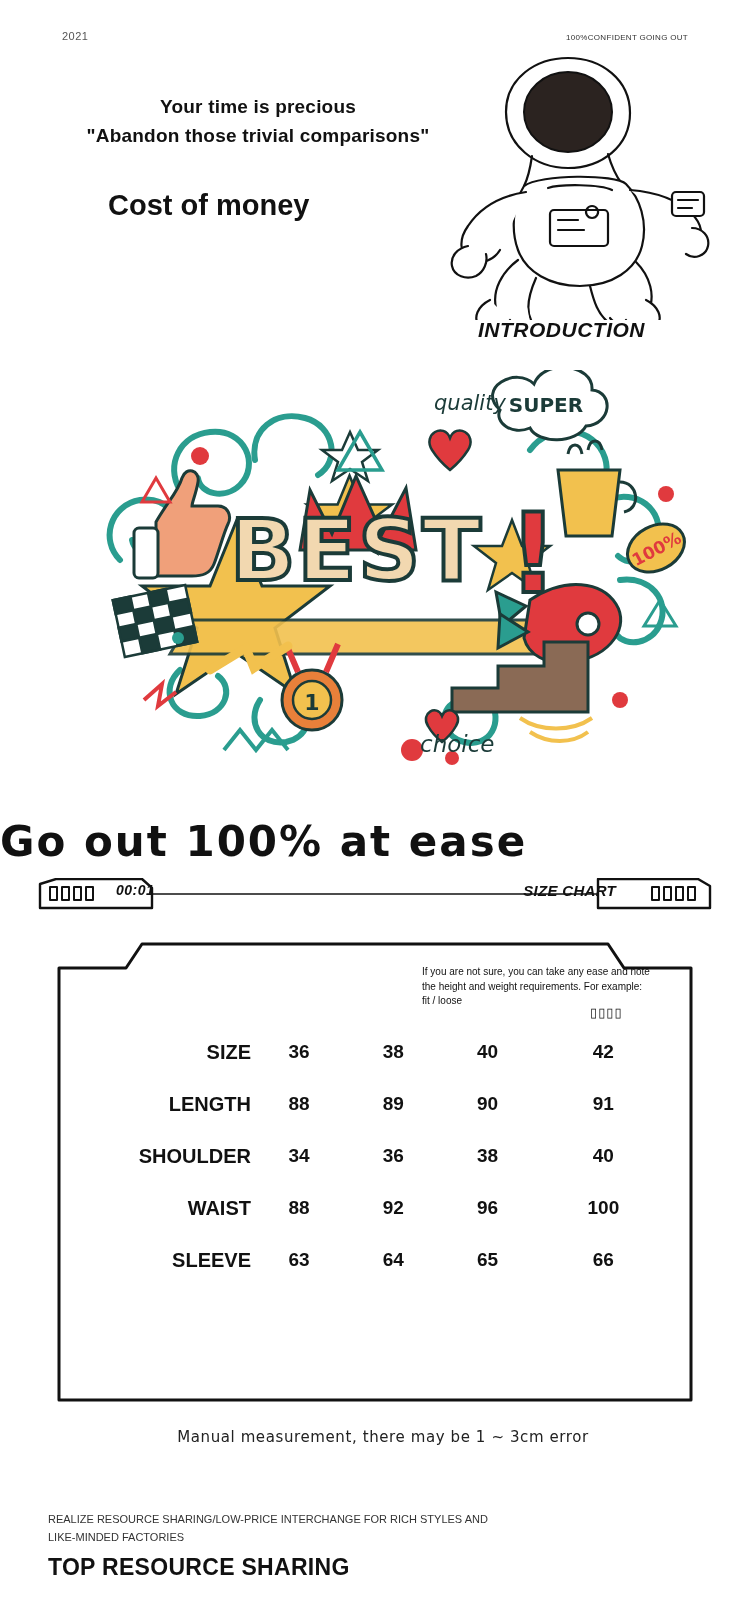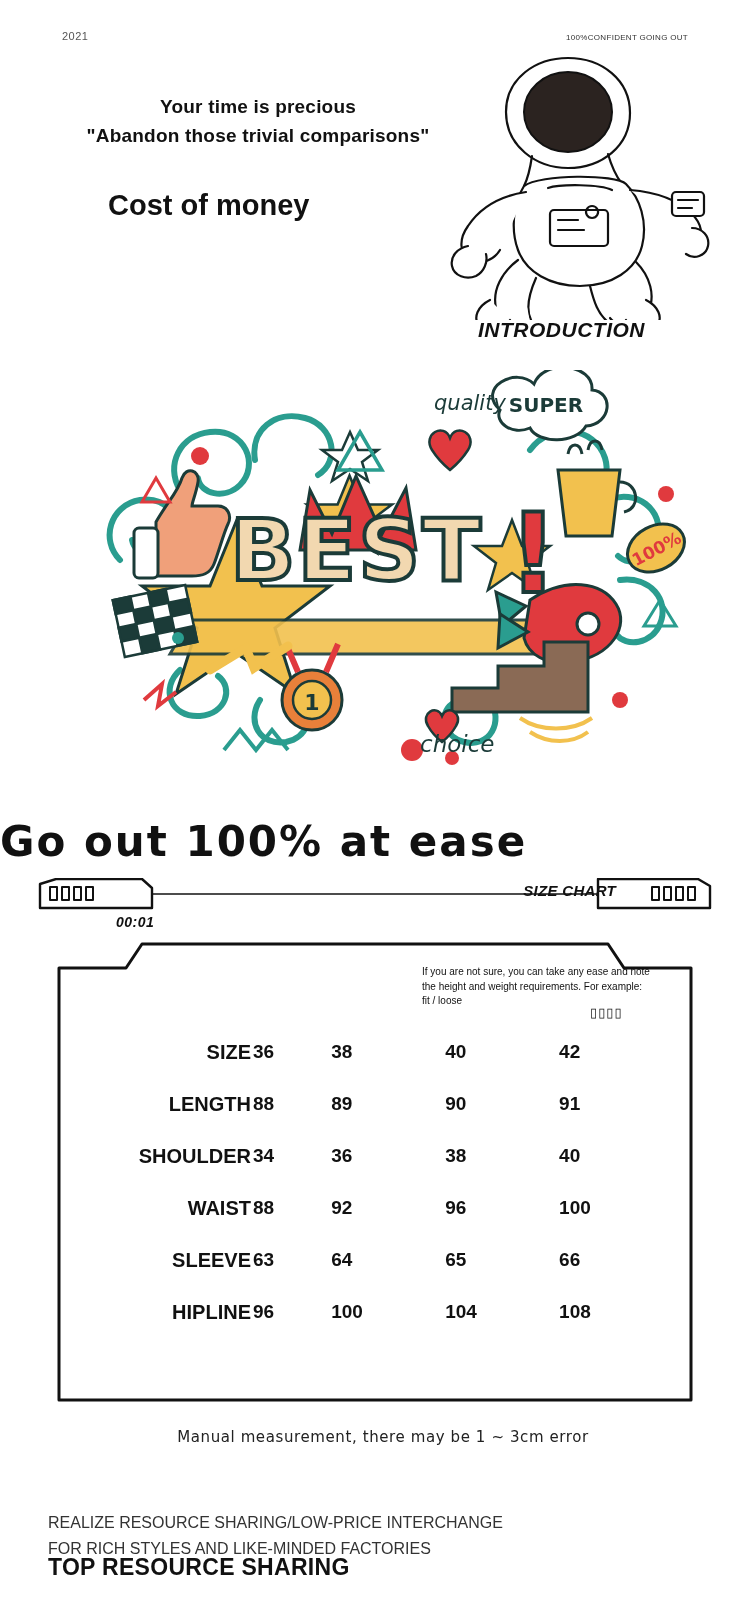--- a/index.html
+++ b/index.html
@@ -100,21 +100,20 @@
     left: 38px; top: 878px;
     width: 674px; height: 34px;
   }
   .banner-time {
     position: absolute;
     left: 116px; top: 882px;
     font-size: 14px;
     font-weight: bold;
     font-style: italic;
     letter-spacing: .5px;
-    margin-top: 32px;
   }
   .banner-title {
     position: absolute;
     right: 134px; top: 882px;
     font-size: 15px;
     font-weight: bold;
     font-style: italic;
     letter-spacing: .3px;
   }
 
@@ -143,21 +142,21 @@
   table.sizes {
     position: absolute;
     left: 82px; top: 1026px;
     width: 590px;
     border-collapse: collapse;
   }
   table.sizes td {
     height: 52px;
     font-size: 19px;
     font-weight: bold;
-    text-align: left;
+    text-align: center;
     vertical-align: middle;
   }
   table.sizes td.rowhead {
     text-align: right;
     width: 170px;
     padding-left: 4px;
     font-size: 20px;
   }
 
   .manual {
@@ -177,21 +176,21 @@
     position: absolute;
     left: 48px; top: 1554px;
     font-size: 23px;
     font-weight: bold;
     letter-spacing: .3px;
   }
   .footer-sub {
     position: absolute;
     left: 48px; top: 1510px;
     width: 470px;
-    font-size: 16px;
+    font-size: 11px;
     line-height: 1.65;
     color: #333;
   }
 </style>
 </head>
 <body>
 
 <div class="top-year">2021</div>
 <div class="top-right">100%CONFIDENT GOING OUT</div>
 
@@ -400,26 +399,19 @@
       <td>96</td>
       <td>100</td>
     </tr>
     <tr>
       <td class="rowhead">SLEEVE</td>
       <td>63</td>
       <td>64</td>
       <td>65</td>
       <td>66</td>
     </tr>
-    <tr>
-      <td class="rowhead">HIPLINE</td>
-      <td>96</td>
-      <td>100</td>
-      <td>104</td>
-      <td>108</td>
-    </tr>
   </tbody>
 </table>
 
 <div class="manual">Manual measurement, there may be 1 ~ 3cm error</div>
 
 <div class="footer-title">TOP RESOURCE SHARING</div>
 <div class="footer-sub">REALIZE RESOURCE SHARING/LOW-PRICE INTERCHANGE FOR RICH STYLES AND LIKE-MINDED FACTORIES</div>
 
 </body></html>

